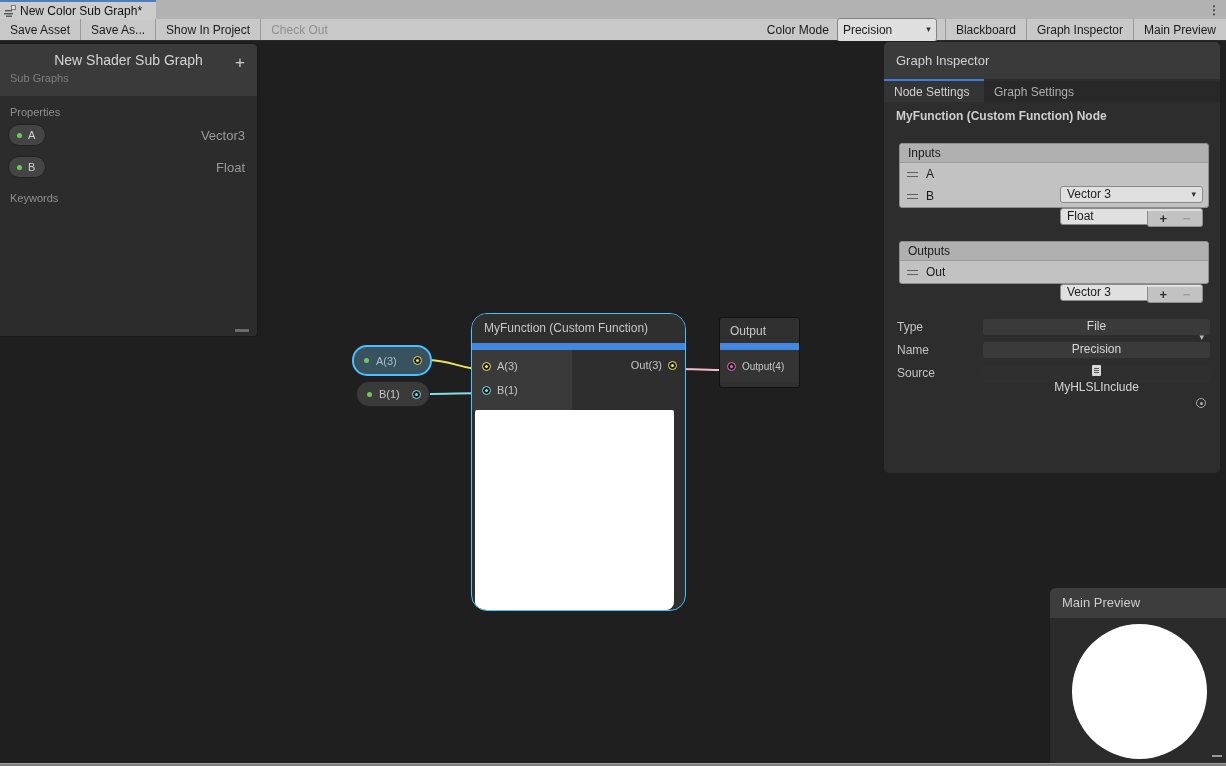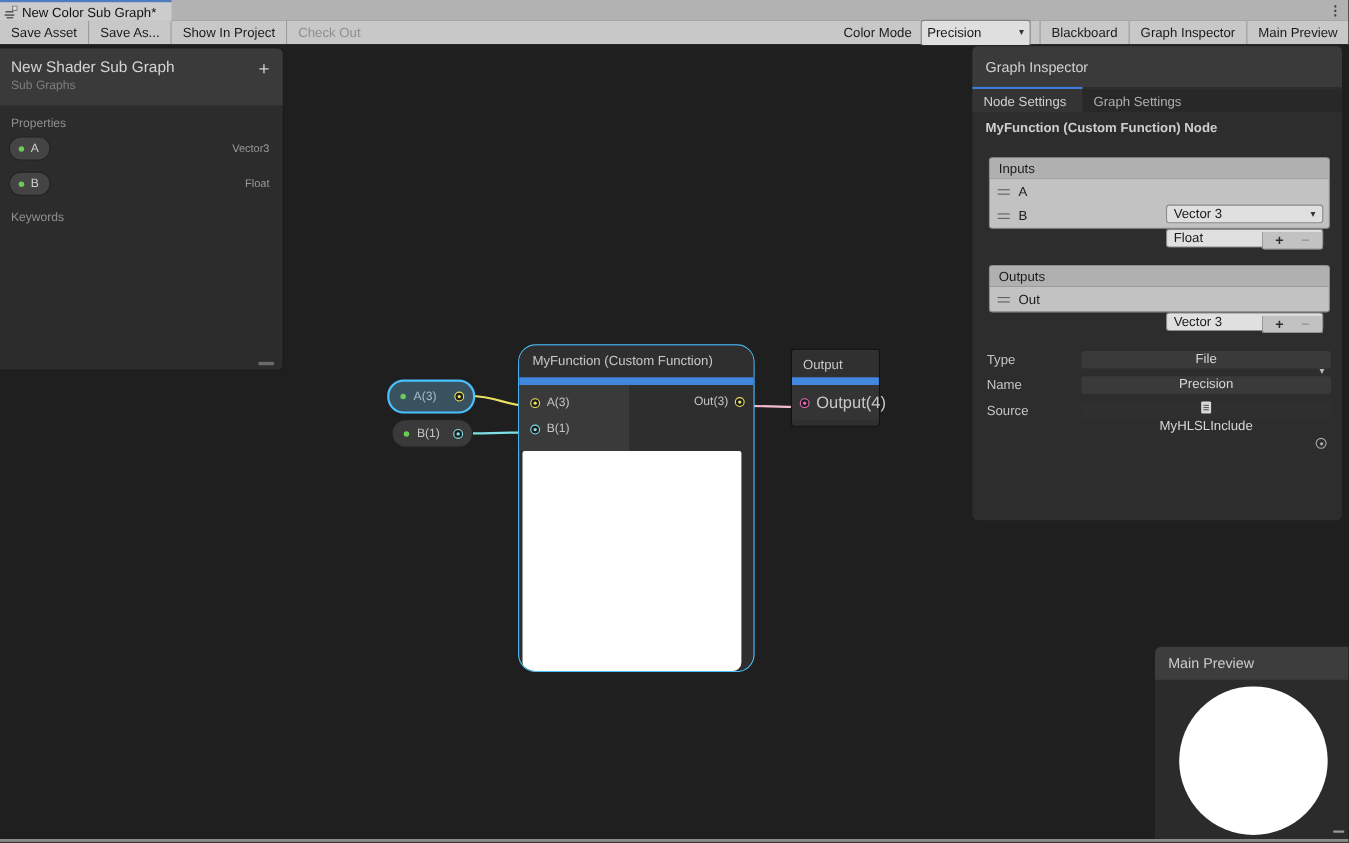--- a/index.html
+++ b/index.html
@@ -24,28 +24,28 @@
   .tb-dropdown .dd-arrow { margin-left:auto; }
   .dd-arrow { font-size:9px; color:#333; line-height:1; }
 
   
   .canvas { position:absolute; left:0; top:41px; width:1226px; height:722px; background:#1f1f1f; }
   svg.wires { position:absolute; left:0; top:0; z-index:1; }
 
   
   .blackboard { position:absolute; left:0; top:2px; width:258px; height:294px; background:#2c2c2c; border:1px solid #1a1a1a; border-left:none; border-radius:0 5px 5px 0; z-index:2; }
   .bb-header { height:52px; background:#3a3a3a; border-radius:0 5px 0 0; position:relative; padding:8px 10px 0 10px; }
-  .bb-title { font-size:14px; color:#d5d5d5; }
+  .bb-title { font-size:14px; color:#d5d5d5;text-align:center; }
   .bb-sub { font-size:11px; color:#7e7e7e; margin-top:4px; }
   .bb-add { position:absolute; right:12px; top:10px; font-size:17px; color:#cfcfcf; line-height:1; }
   .bb-section { font-size:11px; color:#909090; padding:10px 10px 0 10px; }
   .bb-row { position:relative; height:30px; display:flex; align-items:center; padding:0 12px 0 8px; margin-top:2px; }
   .bb-pill { height:22px; display:inline-flex; align-items:center; gap:6px; padding:0 10px 0 8px; background:#444444; border:1px solid #222; border-radius:11px; font-size:11px; color:#d0d0d0; }
   .gdot { width:5px; height:5px; border-radius:50%; background:#6bcb55; display:inline-block; }
-  .bb-type { margin-left:auto; font-size:10px; color:#9a9a9a; }
+  .bb-type { margin-left:auto; font-size:13px; color:#9a9a9a; }
   .bb-resize { position:absolute; right:8px; bottom:4px; width:14px; height:3px; background:#6b6b6b; }
 
   
   .port { width:9px; height:9px; border-radius:50%; display:inline-flex; align-items:center; justify-content:center; background:#1c1c1c; flex:none; }
   .port i { width:3px; height:3px; border-radius:50%; display:block; }
   .port.v3 { border:1px solid #eae15f; } .port.v3 i { background:#eae15f; }
   .port.fl { border:1px solid #7ee1e6; } .port.fl i { background:#7ee1e6; }
   .port.v4 { border:1px solid #e86bb4; } .port.v4 i { background:#e86bb4; }
 
   
@@ -59,21 +59,21 @@
   .fnode-title { height:29px; line-height:29px; padding-left:12px; font-size:12px; color:#c8c8c8; background:#2f2f2f; }
   .node-strip { height:7px; background:#4287e0; }
   .fnode-ports { position:relative; height:60px; }
   .fnode-incol { position:absolute; left:0; top:0; width:100px; height:60px; background:#3a3a3a; }
   .fport-row { position:absolute; display:flex; align-items:center; gap:6px; font-size:11px; color:#c4c4c4; }
   .fnode-preview { position:absolute; left:3px; top:96px; width:199px; height:200px; background:#ffffff; border-radius:2px 2px 8px 8px; }
 
   
   .onode { position:absolute; left:719px; top:276px; width:81px; height:71px; background:#303030; border:1px solid #121212; border-radius:3px; z-index:2; }
   .onode-title { height:25px; line-height:26px; padding-left:10px; font-size:12px; color:#c8c8c8; }
-  .onode-body { height:32px; background:#343434; display:flex; align-items:center; gap:6px; padding-left:7px; font-size:15px; color:#c8c8c8; }
+  .onode-body { height:32px; background:#343434; display:flex; align-items:center; gap:6px; padding-left:7px; font-size:10px; color:#c8c8c8; }
 
   
   .inspector { position:absolute; left:884px; top:1px; width:336px; height:431px; background:#2d2d2d; border-radius:5px; z-index:2; }
   .insp-header { height:37px; line-height:37px; padding-left:12px; font-size:13px; color:#d2d2d2; background:#3a3a3a; border-radius:5px 5px 0 0; }
   .insp-tabline { position:absolute; left:0; top:37px; width:100px; height:2px; background:#3e7de0; }
   .insp-tabs { position:absolute; left:0; top:39px; width:100%; height:21px; background:#282828; display:flex; font-size:12px; }
   .insp-tab { height:100%; display:flex; align-items:center; padding:0 10px; color:#aeaeae; }
   .insp-tab.active { width:100px; background:#343434; color:#d0d0d0; }
   .insp-heading { position:absolute; left:12px; top:67px; font-size:12px; font-weight:bold; color:#cfcfcf; }
 

